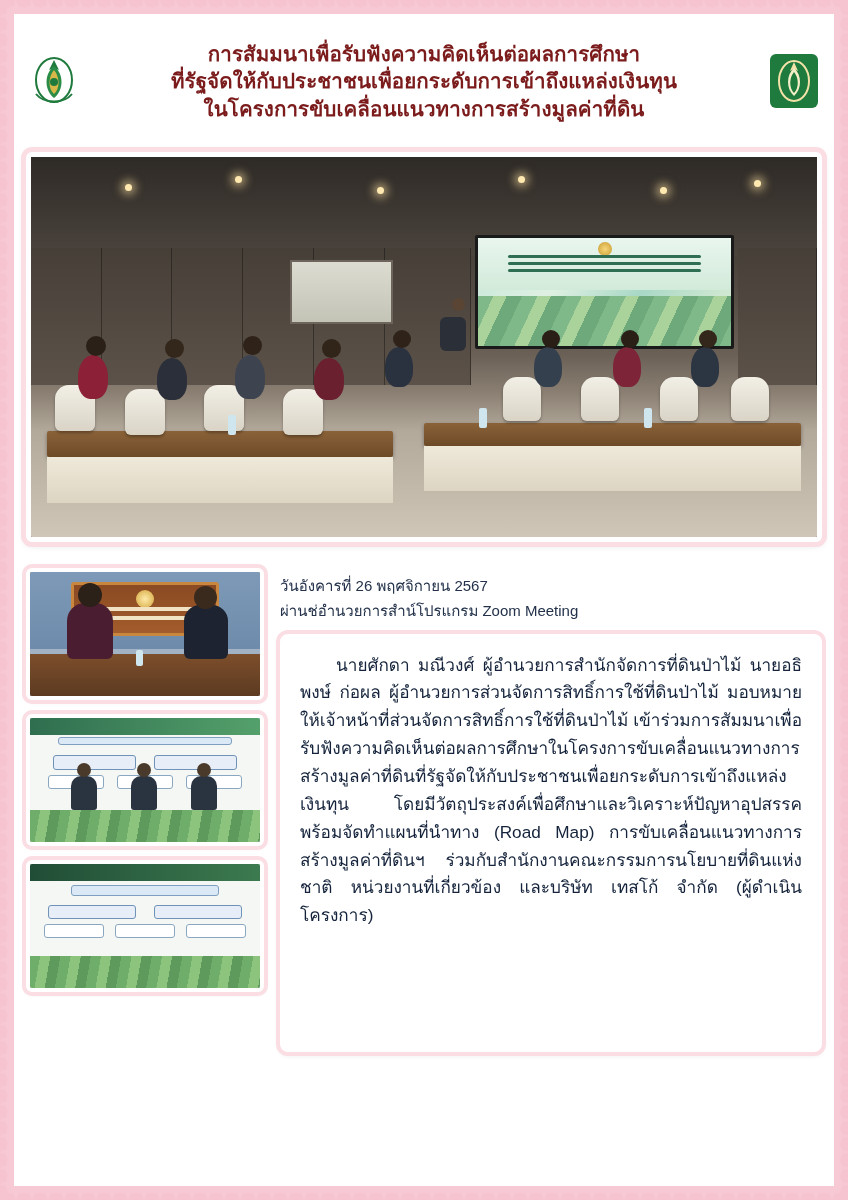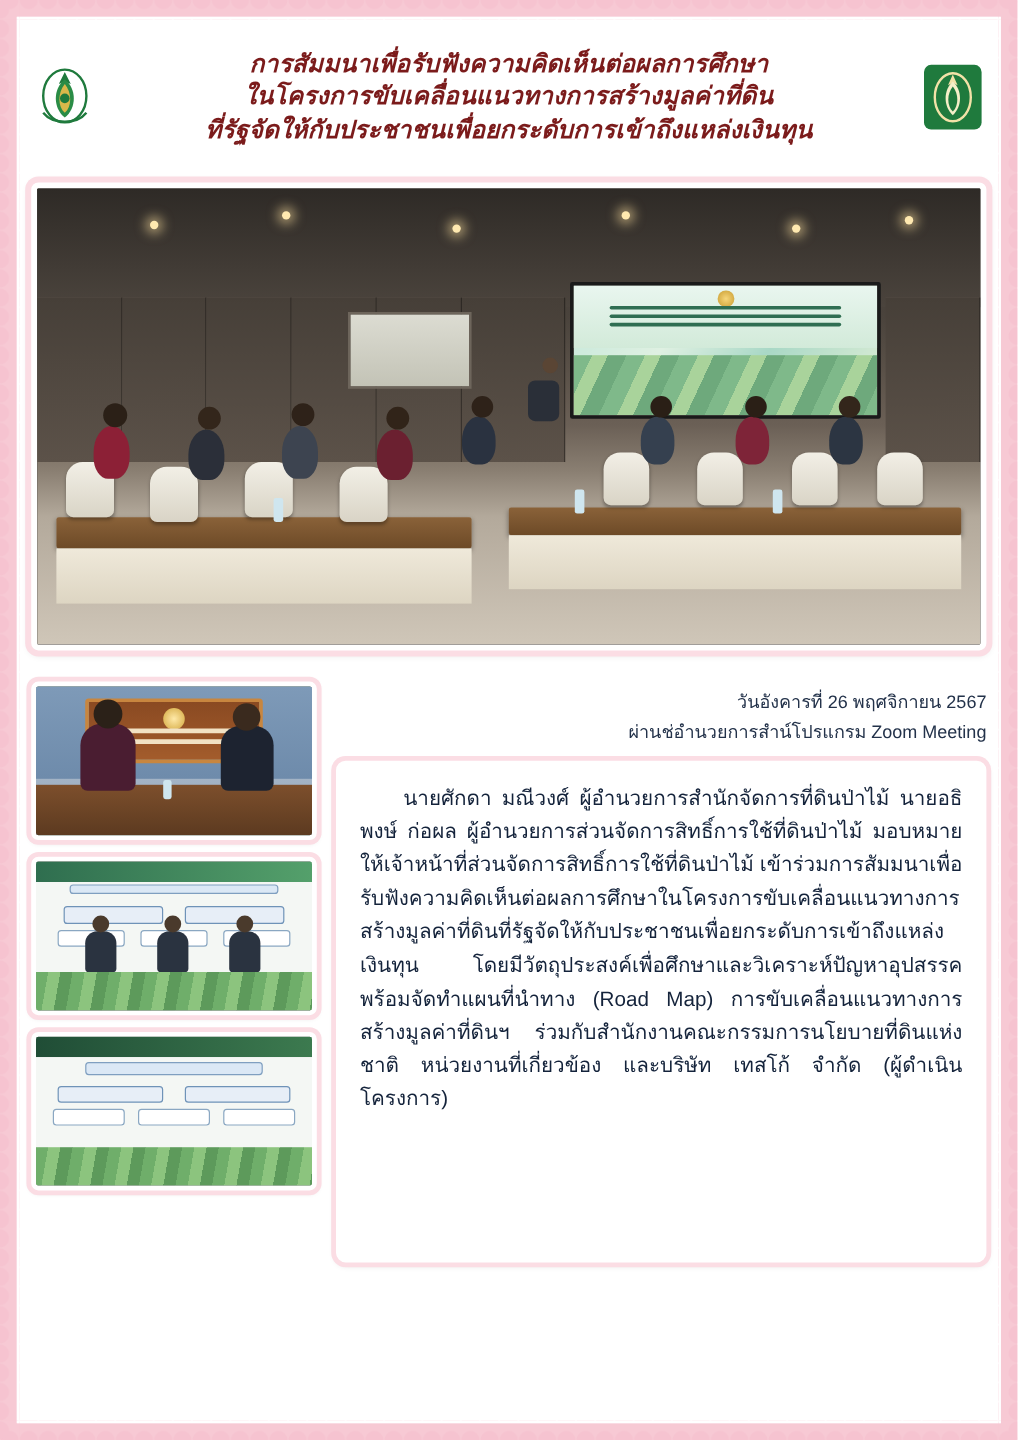--- a/index.html
+++ b/index.html
@@ -85,21 +85,21 @@
     flex: 1 1 auto;
     text-align: center;
     color: #7b1b1b;
     font-weight: bold;
     line-height: 1.32;
     font-size: 20.5px;
     letter-spacing: 0.1px;
     text-shadow: 0 1px 0 rgba(255,255,255,0.6);
     padding: 0 4px;
   }
-  .title-block div { white-space: nowrap; font-style: italic; }
+  .title-block div { white-space: nowrap; }
 
   
   .hero {
     margin: 14px 6px 0 6px;
     height: 390px;
     border: 5px solid #ffffff;
     border-radius: 6px;
     box-shadow: 0 0 0 5px #fbdde4, 0 2px 8px rgba(0,0,0,.2);
     overflow: hidden;
     position: relative;
@@ -128,21 +128,21 @@
     overflow: hidden;
     position: relative;
     background: #17351f;
   }
   .right-col {
     flex: 1 1 auto;
     display: flex;
     flex-direction: column;
   }
   .meta {
-    text-align: right;
+    text-align: left;
     color: #23324a;
     font-size: 15px;
     line-height: 1.65;
     padding: 6px 0 10px 0;
   }
   .body-card {
     background: #ffffff;
     border: 4px solid #ffffff;
     border-radius: 8px;
     box-shadow: 0 0 0 4px #fbdde4, 0 2px 6px rgba(0,0,0,.15);
@@ -317,22 +317,22 @@
         <path d="M28 10 L33 20 L28 18 L23 20 Z" fill="#1f7a3d"></path>
         <path d="M28 16 C18 24 18 40 28 48 C38 40 38 24 28 16 Z" fill="#2a8c46"></path>
         <path d="M28 20 C22 27 22 39 28 44 C34 39 34 27 28 20 Z" fill="#d9b84a"></path>
         <path d="M10 44 C18 54 38 54 46 44" fill="none" stroke="#1f7a3d" stroke-width="2"></path>
         <circle cx="28" cy="32" r="4" fill="#1f7a3d"></circle>
       </svg>
     </div>
 
     <div class="title-block">
       <div>การสัมมนาเพื่อรับฟังความคิดเห็นต่อผลการศึกษา</div>
+      <div>ที่รัฐจัดให้กับประชาชนเพื่อยกระดับการเข้าถึงแหล่งเงินทุน</div>
       <div>ในโครงการขับเคลื่อนแนวทางการสร้างมูลค่าที่ดิน</div>
-      <div>ที่รัฐจัดให้กับประชาชนเพื่อยกระดับการเข้าถึงแหล่งเงินทุน</div>
     </div>
 
     <div class="emblem">
       <svg viewBox="0 0 56 62">
         <rect x="4" y="4" width="48" height="54" rx="6" fill="#1f7a3d"></rect>
         <ellipse cx="28" cy="31" rx="15" ry="20" fill="none" stroke="#f2e2a8" stroke-width="2"></ellipse>
         <path d="M28 12 L32 21 L28 19 L24 21 Z" fill="#f2e2a8"></path>
         <path d="M28 18 C20 25 20 39 28 46 C36 39 36 25 28 18 Z" fill="#f5efc8"></path>
         <path d="M28 22 C23 28 23 38 28 43 C33 38 33 28 28 22 Z" fill="#1f7a3d"></path>
       </svg>

